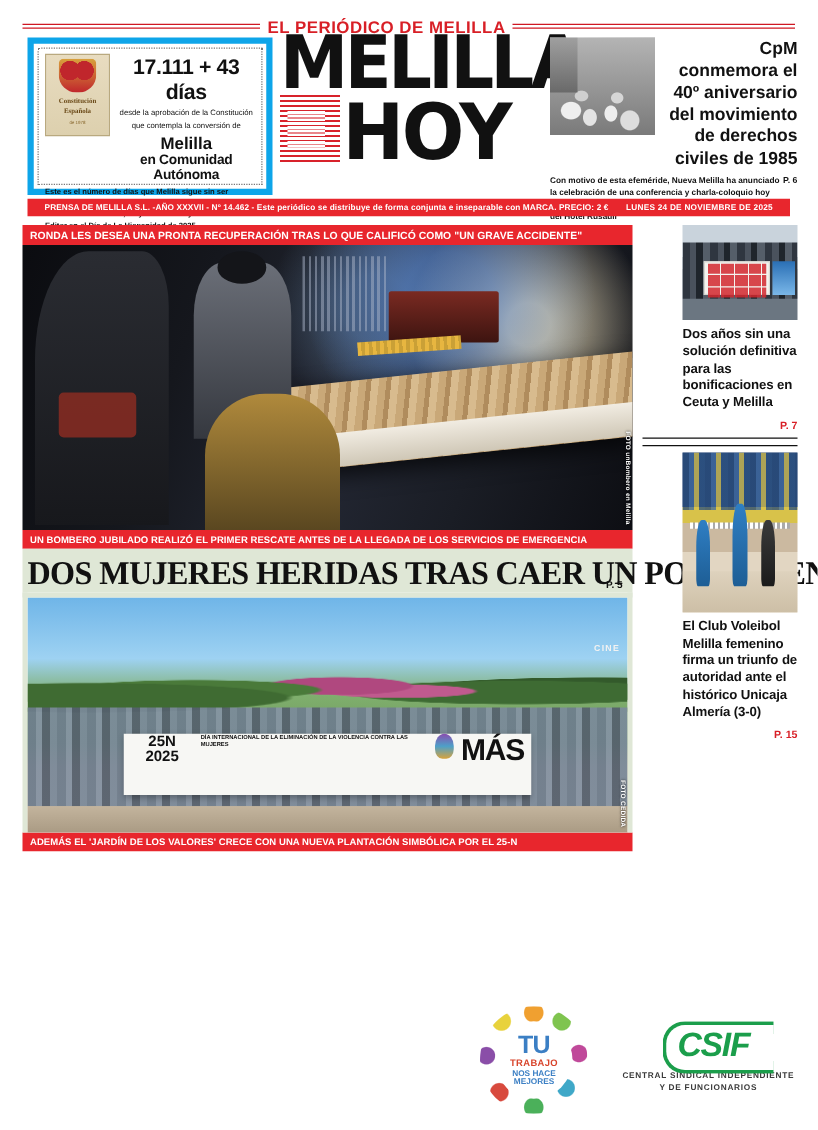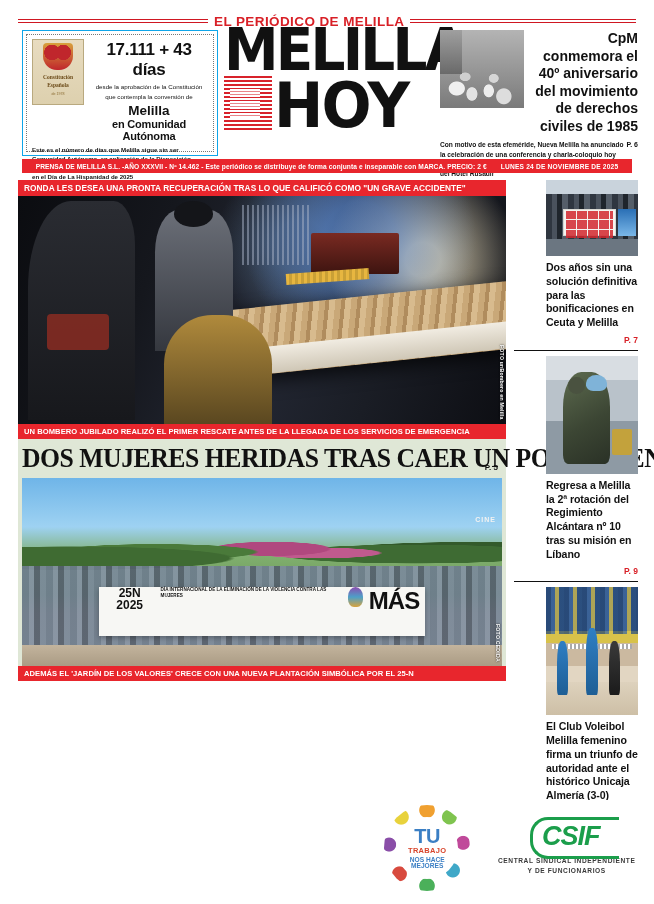--- a/index.html
+++ b/index.html
@@ -22,21 +22,21 @@
   .kicker-rule { flex: 1; border-top: 1px solid #cf1722; border-bottom: 1px solid #cf1722; height: 4px; }
   .kicker-rule.left { max-width: 190px; }
   .kicker-text {
     color: #d81f26; font-weight: bold; font-size: 13.5px;
     letter-spacing: .4px; white-space: nowrap;
   }
 
   
   .promo-box {
     position: absolute; left: 22px; top: 30px; width: 196px; height: 126px;
-    border: 1px solid #0ea5e9; padding: 3px;
+    border: 5px solid #0ea5e9; padding: 3px;
   }
   .promo-inner { border: 1px dotted #777; width: 100%; height: 100%; padding: 4px 5px; }
   .promo-top { display: flex; gap: 6px; }
   .consti {
     width: 52px; height: 66px; flex: 0 0 52px;
     background: linear-gradient(#e8dcc0, #ddd0ae);
     border: 1px solid #b9a97f;
     display: flex; flex-direction: column; align-items: center; justify-content: flex-start;
     padding-top: 3px;
   }
@@ -511,30 +511,20 @@
               <i></i>
             </div>
           <div class="bnr2"></div>
         </div>
         <div class="side-head">Dos años sin una solución definitiva para las bonificaciones en Ceuta y Melilla</div>
         <div class="side-page">P. 7</div>
       </div>
 
       <div class="side-rule"></div>
 
-      <div class="side-item">
-        <div class="side-photo sp2">
-          <div class="hug"></div>
-          <div class="head2"></div>
-          <div class="beret"></div>
-          <div class="bag"></div>
-        </div>
-        <div class="side-head">Regresa a Melilla la 2ª rotación del Regimiento Alcántara nº 10 tras su misión en Líbano</div>
-        <div class="side-page">P. 9</div>
-      </div>
 
       <div class="side-rule"></div>
 
       <div class="side-item">
         <div class="side-photo sp3">
           <div class="seats"></div>
           <div class="net"></div>
           <div class="floor"></div>
           <div class="p-a"></div>
           <div class="p-b"></div>

